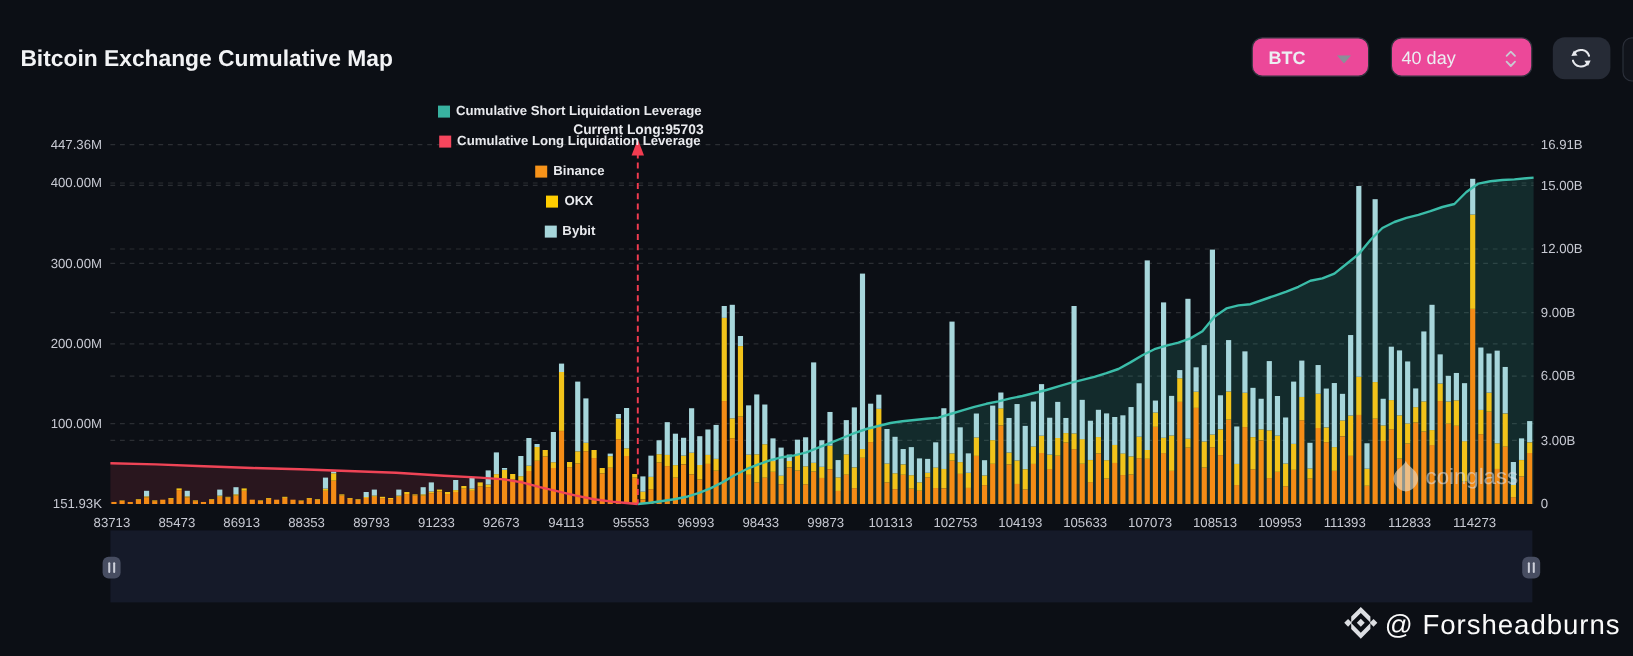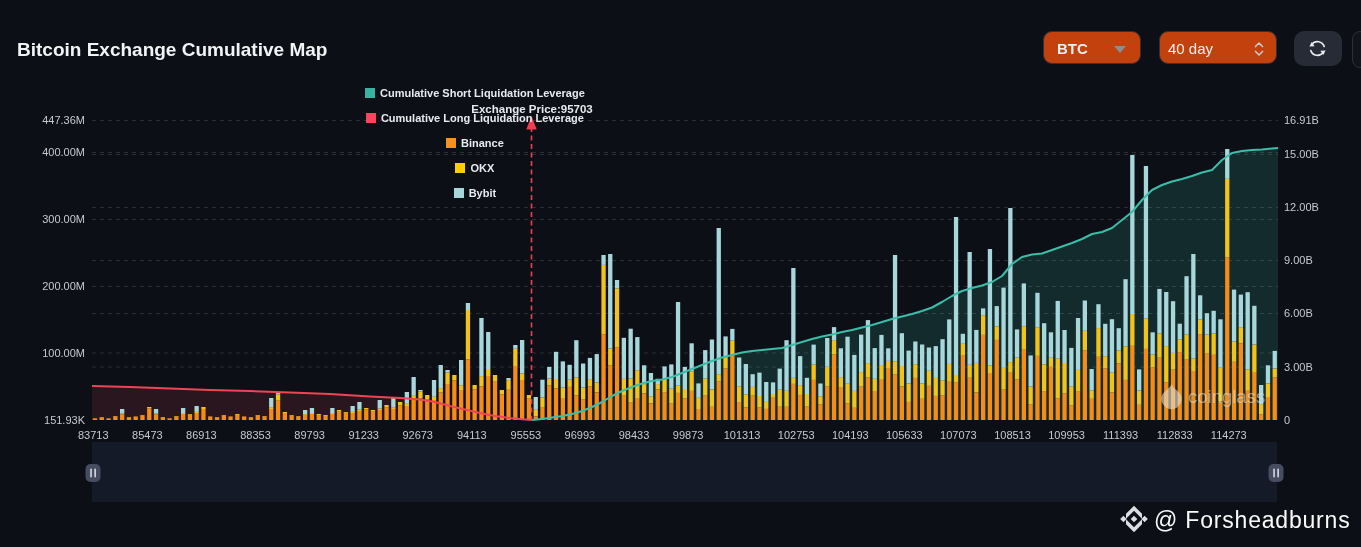--- a/index.html
+++ b/index.html
@@ -1,17 +1,17 @@
 <!DOCTYPE html>
 <html><head><meta charset="utf-8">
 <style>
 html,body{margin:0;padding:0;}
 body{width:1361px;height:547px;background:#0c0f15;position:relative;overflow:hidden;font-family:'Liberation Sans',sans-serif;}
 .title{position:absolute;left:17px;top:39px;font-size:19px;font-weight:bold;color:#f2f3f5;letter-spacing:0px;}
-.box{position:absolute;top:31px;height:33px;border:1px solid #2e323c;border-radius:9px;background:#c2410c;box-sizing:border-box;color:#eceef2;}
+.box{position:absolute;top:31px;height:33px;border:1px solid #2e323c;border-radius:9px;background:#ec4899;box-sizing:border-box;color:#eceef2;}
 .btc{left:1043px;width:98px;}
 .d30{left:1159px;width:118px;}
 .refresh{position:absolute;top:31px;left:1294px;width:48px;height:35px;border-radius:10px;background:#262b36;}
 .legend{position:absolute;left:365px;top:87px;display:flex;align-items:center;gap:13px;font-size:11px;font-weight:bold;color:#e9eaee;white-space:nowrap;flex-direction:column;}
 .legend .it{display:flex;align-items:center;gap:5px;}
 .sw{width:10px;height:10px;display:inline-block;}
 .cprice{position:absolute;left:412px;top:103px;width:240px;text-align:center;font-size:11.5px;font-weight:bold;color:#e9eaee;}
 .wm{position:absolute;left:1160px;top:384px;display:flex;align-items:center;gap:5px;opacity:0.75;}
 .wmtext{font-size:18.5px;color:rgba(222,226,234,0.75);letter-spacing:0px;text-align:center;}
 .attr{position:absolute;left:1120px;top:505px;display:flex;align-items:center;gap:6px;color:#fff;}
@@ -583,21 +583,21 @@
       <polygon points="22.2,14.4 15.6,14.8 19.4,20.2" fill="#e8eaee"></polygon>
     </svg>
   </div>
 <div class="legend">
 <span class="it"><span class="sw" style="background:#38b2a0"></span>Cumulative Short Liquidation Leverage</span>
 <span class="it"><span class="sw" style="background:#f6465d"></span>Cumulative Long Liquidation Leverage</span>
 <span class="it"><span class="sw" style="background:#f7931a"></span>Binance</span>
 <span class="it"><span class="sw" style="background:#ffcd00"></span>OKX</span>
 <span class="it"><span class="sw" style="background:#a7d6db"></span>Bybit</span>
 </div>
-<div class="cprice">Exchange Price:95703</div>
+<div class="cprice">Current Long:95703</div>
 <div class="wm">
 <svg width="23" height="26" viewBox="0 0 23 26">
       <path d="M11.5 0 C 13 4 17 6 19.5 9 C 22 12 22.5 16 20.5 19.5 C 18.5 23 15.5 25 11.5 25.5 C 7.5 25 4.5 23 2.5 19.5 C 0.5 16 1 12 3.5 9 C 6 6 10 4 11.5 0 Z" fill="rgba(230,224,212,0.78)"></path>
     </svg>
 <span class="wmtext">coinglass</span>
 </div>
 <div class="attr">
 <svg width="28" height="28" viewBox="0 0 28 28" fill="#dcdee2">
       <polygon points="6,8.8 14,0.8 22,8.8 22,13.8 14,5.8 6,13.8"></polygon>
       <polygon points="6,19.2 14,27.2 22,19.2 22,14.2 14,22.2 6,14.2"></polygon>

